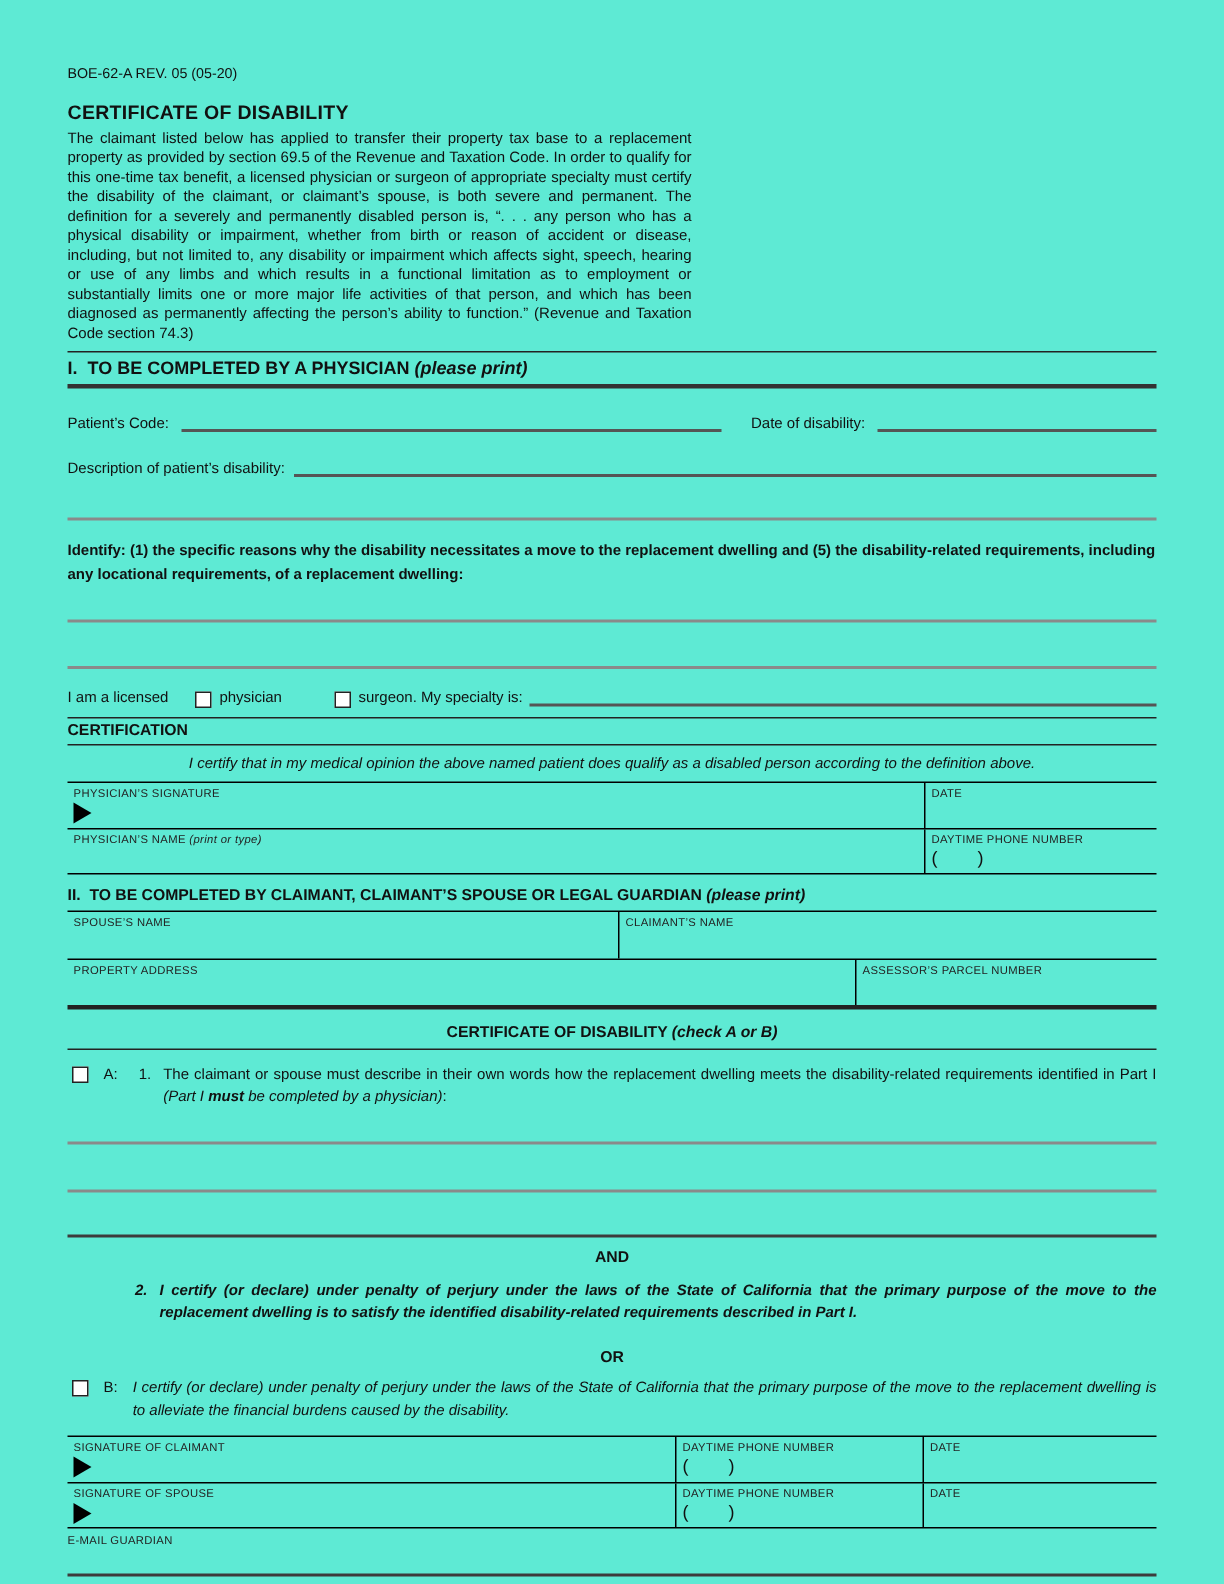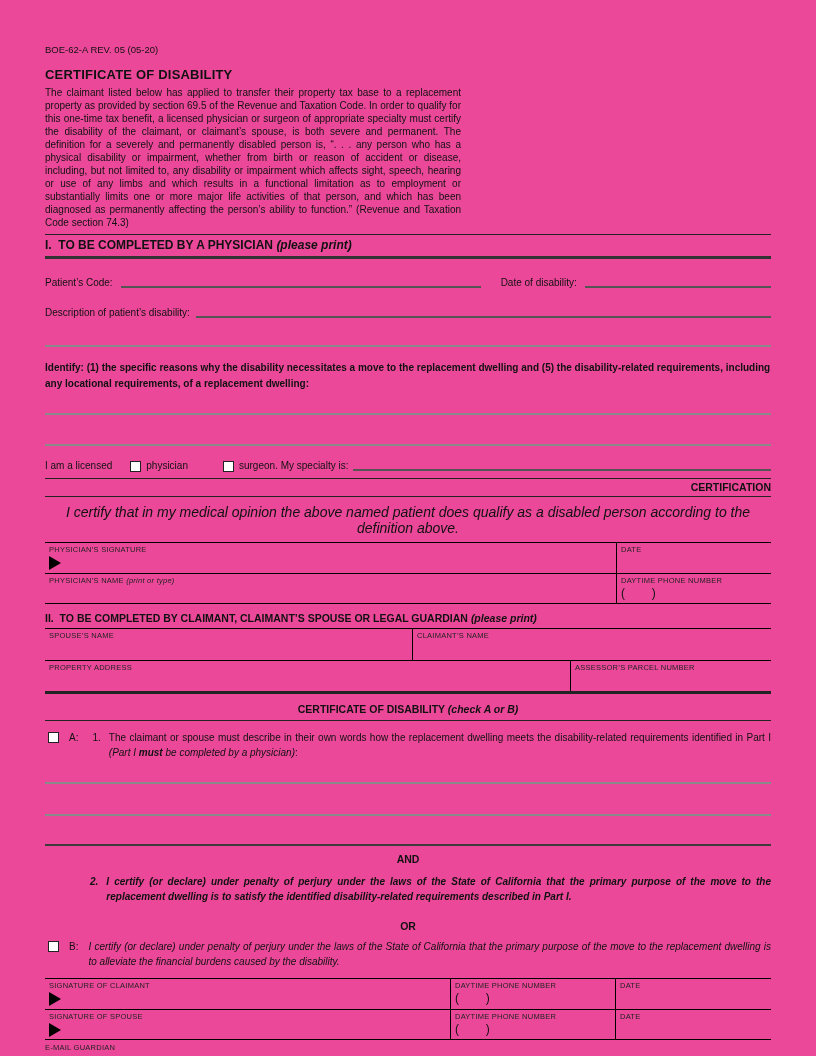--- a/index.html
+++ b/index.html
@@ -1,18 +1,18 @@
 <!DOCTYPE html>
 <html><head>
 <meta charset="utf-8">
 <style>
   * { margin:0; padding:0; box-sizing:border-box; }
   html,body { background:#ffffff; }
   .page {
-    width:816px; height:1056px; margin:0 auto; background:#ec4899;
+    width:816px; height:1056px; margin:0 auto; background:#5eead4;
     padding:0 45px; font-family:"Liberation Sans", sans-serif; color:#111;
     position:relative; overflow:hidden;
   }
   .form-id { padding-top:44px; font-size:9.5px; }
   .title { margin-top:12px; font-size:13px; font-weight:bold; letter-spacing:0.2px; }
   .intro { margin-top:4px; width:416px; font-size:10px; line-height:13px; text-align:justify; }
 
   .sec-bar {
     margin-top:5px; border-top:1.5px solid #222; border-bottom:3px solid #333;
     padding:3px 0 4px; font-size:12px; font-weight:bold;
@@ -29,23 +29,23 @@
   .dline { border-bottom:2.5px solid #3c3c3c; height:0; }
 
   .identify { margin-top:13px; font-size:10px; font-weight:bold; line-height:16px; }
 
   .cb { display:inline-block; width:11px; height:11px; border:1.5px solid #222; background:#fff; flex:0 0 auto; }
 
   .licensed-row { margin-top:12px; display:flex; align-items:flex-end; font-size:10px;
     padding-bottom:7px; border-bottom:1.5px solid #222; }
   .licensed-row .cb { margin:0 5px 0 18px; position:relative; top:1px; }
 
-  .cert-bar { text-align:right; font-size:10.5px; font-weight:bold; padding:2px 0 3px;
+  .cert-bar { text-align:left; font-size:10.5px; font-weight:bold; padding:2px 0 3px;
     border-bottom:1.5px solid #222; }
-  .cert-statement { margin-top:7px; text-align:center; font-size:14px; font-style:italic; }
+  .cert-statement { margin-top:7px; text-align:center; font-size:10px; font-style:italic; }
 
   .tbl { border-top:1px solid #000; border-bottom:1px solid #000; }
   .tr { display:grid; }
   .tr + .tr { border-top:1px solid #000; }
   .td { padding:2px 4px 0 4px; position:relative; }
   .td + .td { border-left:1px solid #000; }
   .cell-label { font-size:7.5px; letter-spacing:0.25px; color:#222; display:block; }
   .cell-note { font-size:7.5px; font-style:italic; text-transform:none; }
   .arrow { width:0; height:0; border-top:7px solid transparent; border-bottom:7px solid transparent;
     border-left:12px solid #000; margin-top:2px; }

